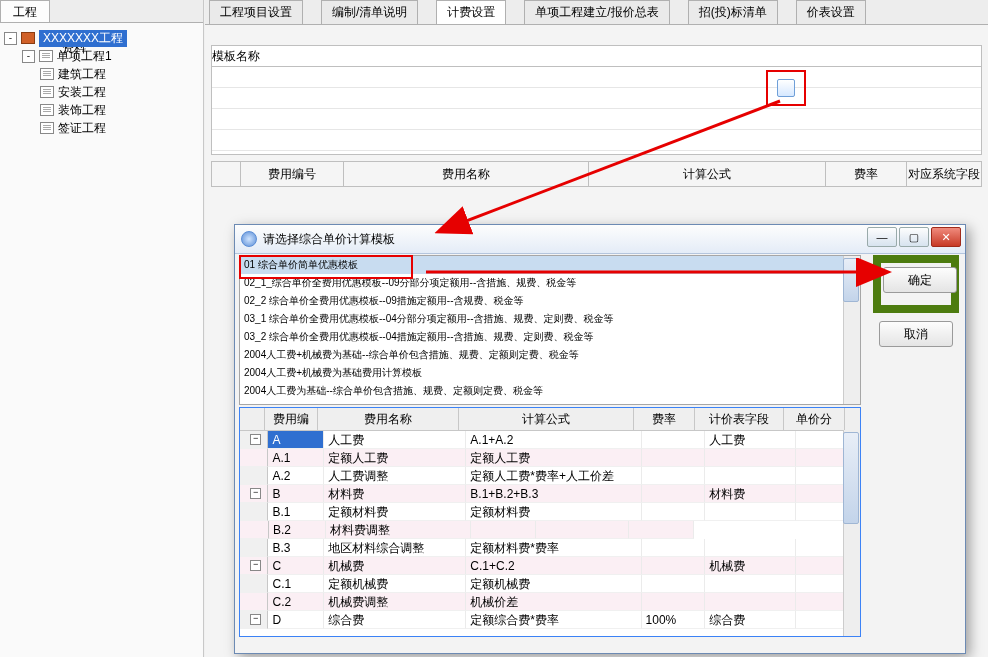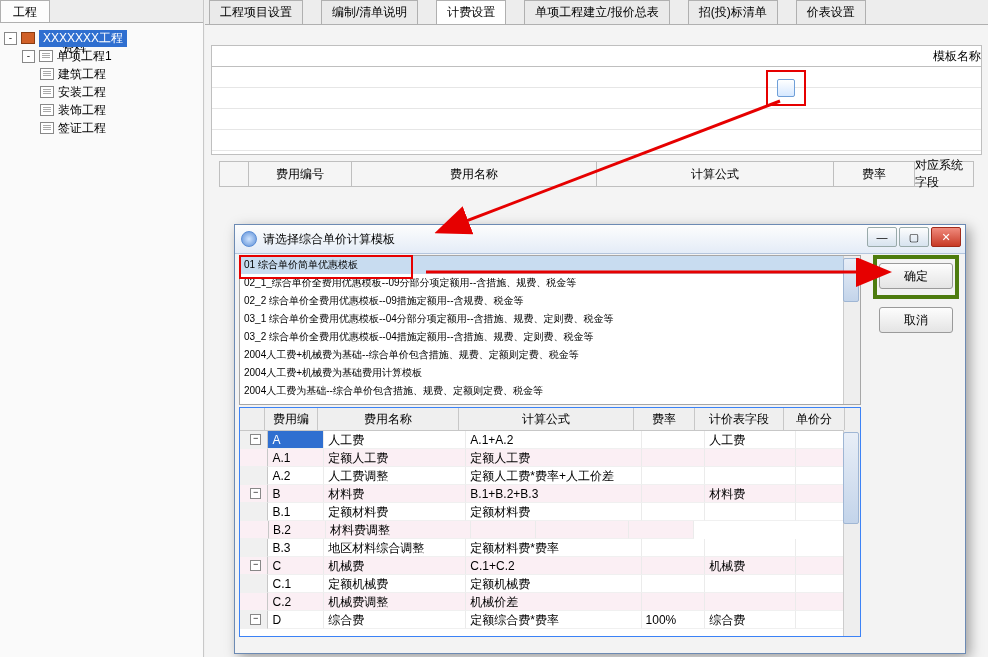--- a/index.html
+++ b/index.html
@@ -117,21 +117,21 @@
   }
 
   .template-area {
     margin: 20px 6px 6px 6px;
     height: 108px;
     border: 1px solid #bfbfbf;
     background: #fff;
     position: relative;
   }
   .template-header {
-    text-align: right;
+    text-align: left;
     height: 20px;
     line-height: 20px;
     font-size: 12px;
     background:#fff;
     border-bottom:1px solid #bfbfbf;
   }
   .template-grid-row {
     height: 20px;
     border-bottom: 1px solid #e6e6e6;
   }
@@ -143,21 +143,21 @@
     display:flex; align-items:center; justify-content:center;
   }
   .little-square {
     width: 16px; height: 16px;
     border: 1px solid #6f9fd8;
     background: linear-gradient(#fff,#d6e8ff);
     border-radius: 2px;
   }
 
   .fee-header {
-    margin: 0 14px;
+    margin: 0 6px;
     display: flex;
     height: 24px;
     border: 1px solid #bfbfbf;
     background: #f5f5f5;
   }
   .fee-header div {
     border-right: 1px solid #bfbfbf;
     display: flex; align-items:center; justify-content:center;
     font-size: 12px;
   }
@@ -280,22 +280,22 @@
   }
   .dg-scroll { position:absolute; right:0; top:22px; width:16px; bottom:0; background:#eee; border-left:1px solid #ccc;}
   .dg-scrollthumb{position:absolute; right:1px; top:2px; width:14px; height:90px; background:linear-gradient(#e8eef7,#c3d4ea); border:1px solid #9fb6d4; border-radius:2px;}
 
   .dlg-right {
     position:absolute;
     top: 30px; right: 6px;
     width: 86px;
   }
   .ok-highlight {
-    border: 4px solid #4d7c0f;
-    padding: 4px 2px 6px 2px;
+    border: 8px solid #4d7c0f;
+    padding: 4px 2px 12px 2px;
     margin-bottom: 8px;
     text-align: center;
   }
   .dlg-btn {
     width: 72px; height: 24px;
     background: linear-gradient(#fdfdfd,#e4e4e4);
     border: 1px solid #9a9a9a;
     border-radius: 3px;
     display:flex; align-items:center; justify-content:center;
     font-size:12px;

